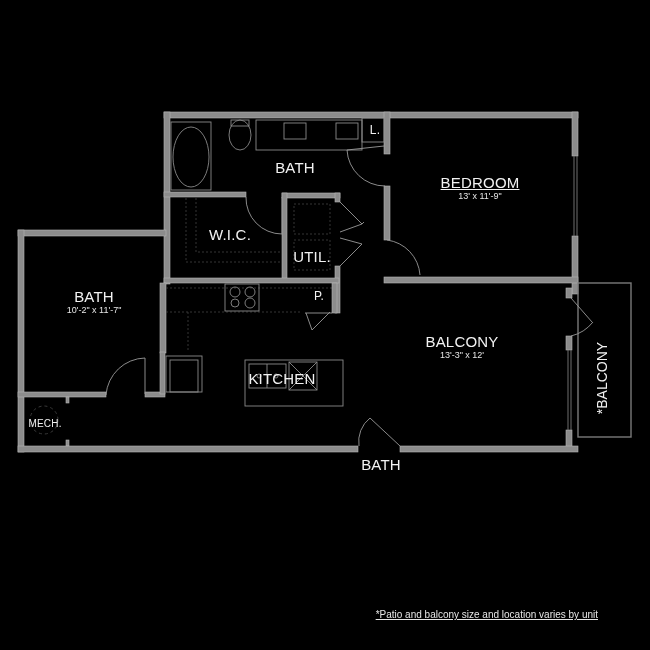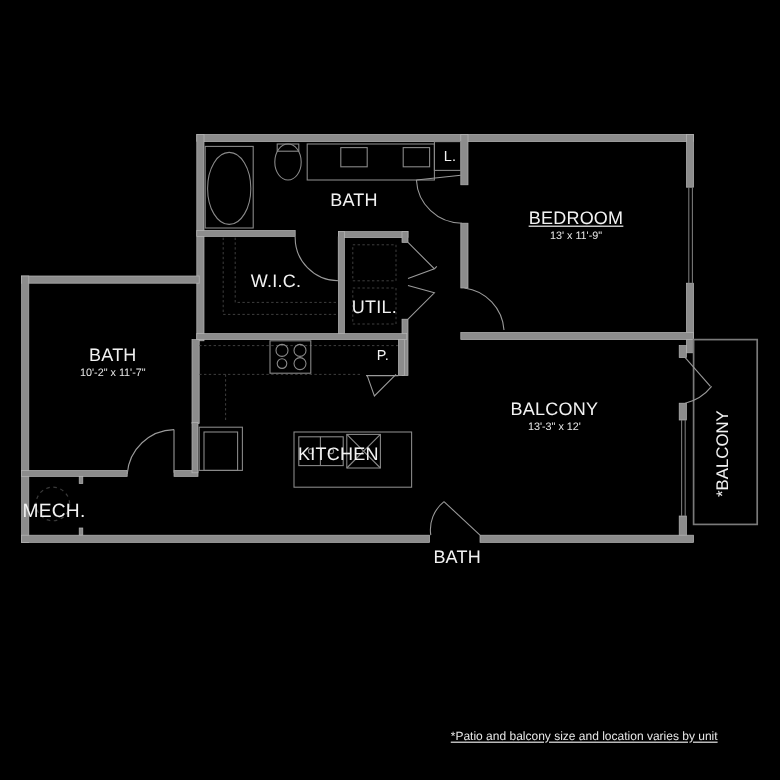--- a/index.html
+++ b/index.html
@@ -166,19 +166,19 @@
 <div class="lbl" style="left:94px; top:288px;">BATH</div>
 <div class="dim" style="left:94px; top:305px;">10'-2" x 11'-7"</div>
 
 <div class="lbl" style="left:319px; top:289px; font-size:12px;">P.</div>
 
 <div class="lbl" style="left:282px; top:332px;margin-top:38px;">KITCHEN</div>
 
 <div class="lbl" style="left:462px; top:333px;">BALCONY</div>
 <div class="dim" style="left:462px; top:350px;">13'-3" x 12'</div>
 
-<div class="lbl" style="left:45px; top:418px; font-size:16px;">MECH.</div>
+<div class="lbl" style="left:45px; top:418px; font-size:10px;">MECH.</div>
 
 <div class="balcony-lbl" style="left:602px; top:378px;">*BALCONY</div>
 
 <div class="lbl" style="left:381px; top:456px;">BATH</div>
 
 <div class="note">*Patio and balcony size and location varies by unit</div>
 
 </body></html>

